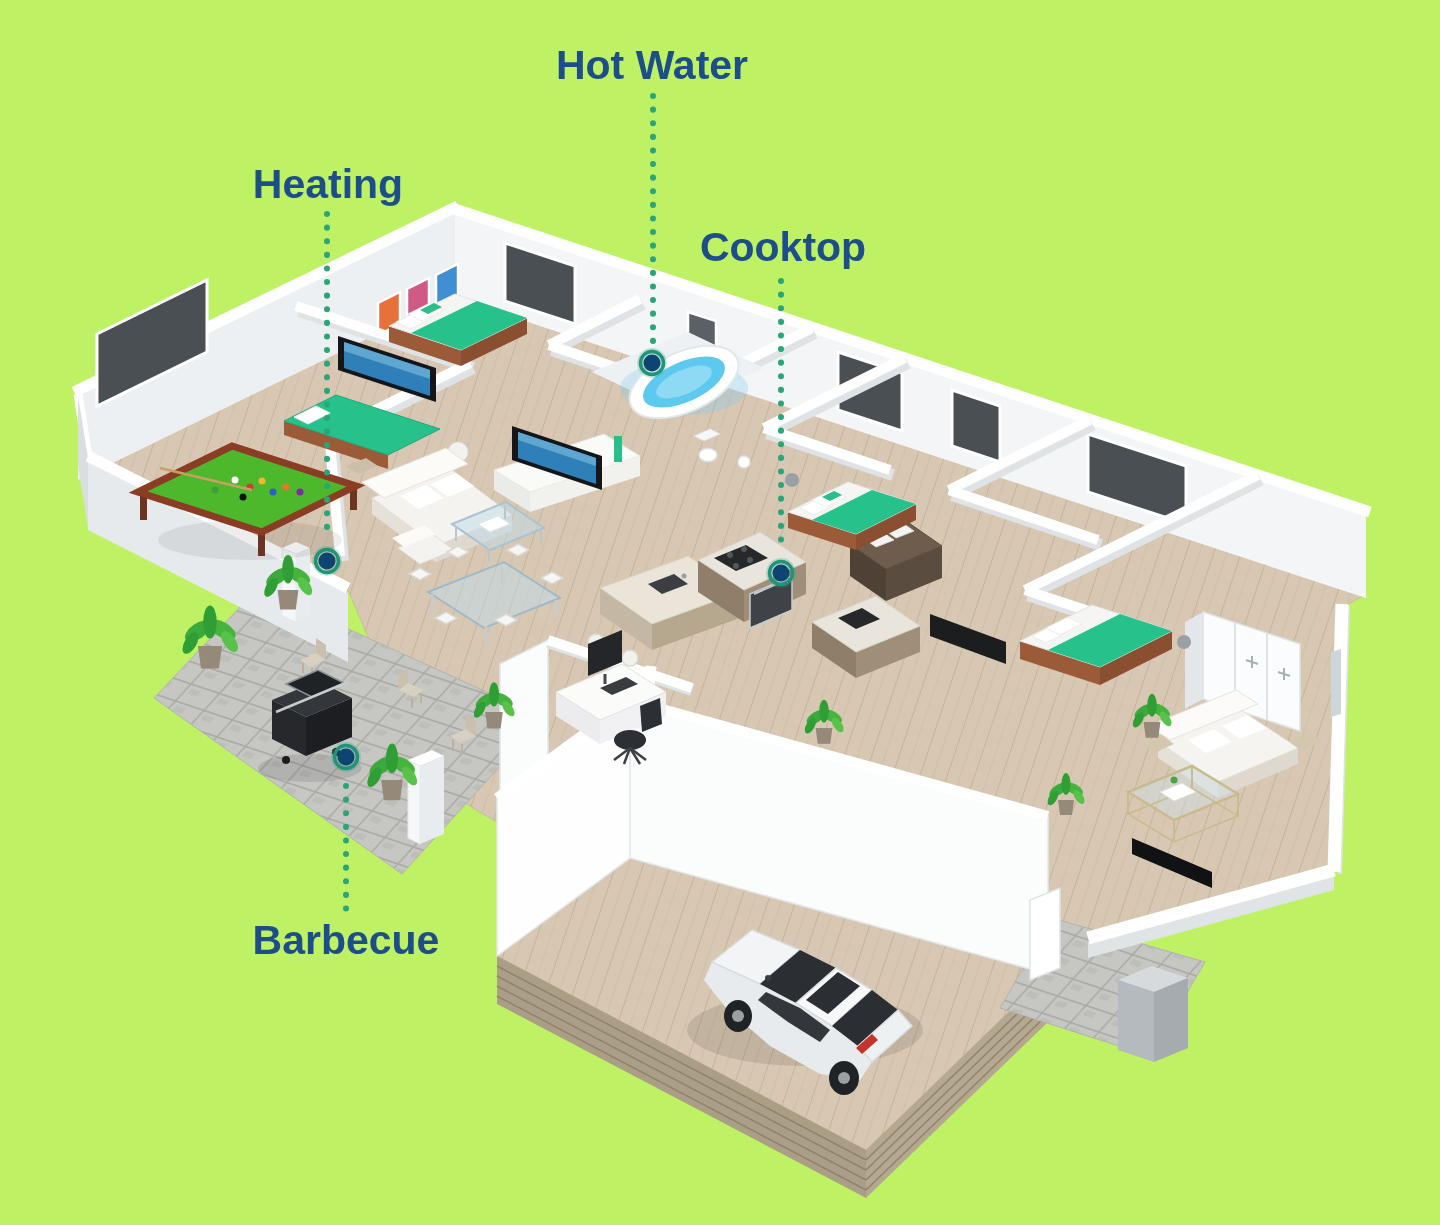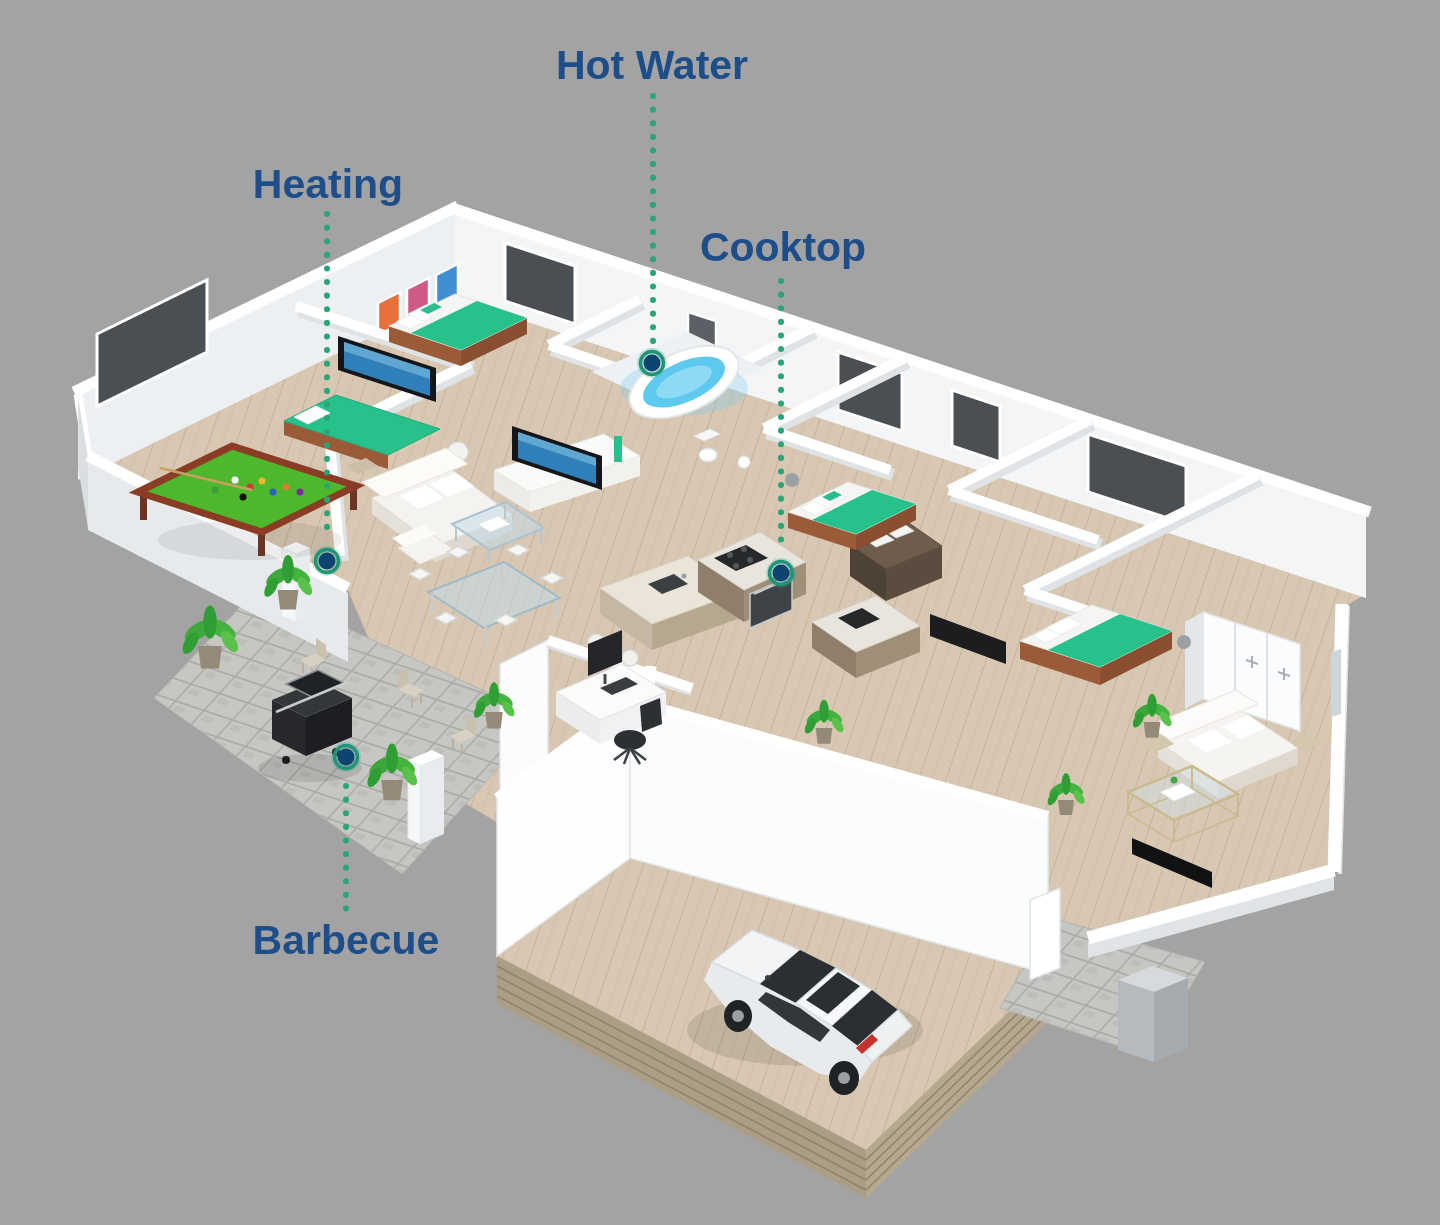--- a/index.html
+++ b/index.html
@@ -1,16 +1,16 @@
 <!DOCTYPE html>
 <html><head>
 <meta charset="utf-8">
 <style>
   html,body{margin:0;padding:0;background:#ffffff;}
-  .stage{position:relative;width:1440px;height:1225px;background:#a3a3a3;overflow:hidden;
+  .stage{position:relative;width:1440px;height:1225px;background:#bef264;overflow:hidden;
          font-family:"Liberation Sans",sans-serif;}
   .stage svg{position:absolute;left:0;top:0;}
   .callout-label{font-family:"Liberation Sans",sans-serif;font-size:41px;font-weight:600;}
 </style>
 </head>
 <body>
 
 <div class="stage">
 <svg width="1440" height="1225" viewBox="0 0 1440 1225">
   <defs>

